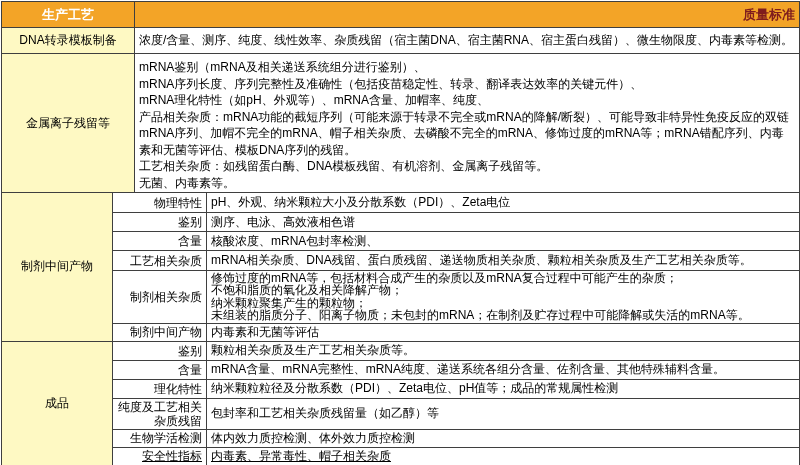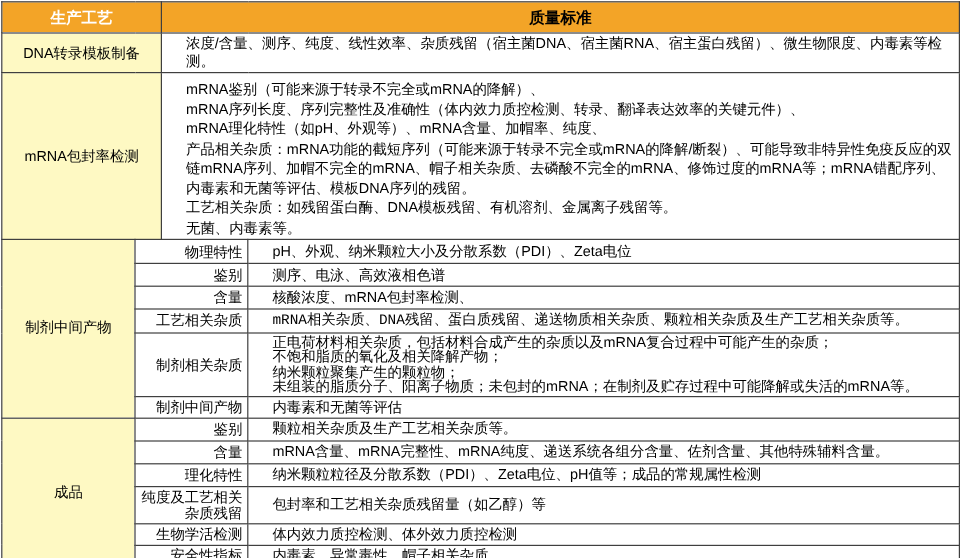--- a/index.html
+++ b/index.html
@@ -40,54 +40,54 @@
   }
   td.sublabel {
     text-align: right;
     vertical-align: middle;
     line-height: 14px;
   }
   td.content {
     text-align: left;
     vertical-align: middle;
   }
-  td.content div { line-height: 15px; margin-left: 16px; }
+  td.content div { line-height: 15px; }
   td.content.tall { vertical-align: top; padding-top: 5px; }
   td.content.tall div { line-height: 16.5px; }
   td.content.tight div { line-height: 12.4px; }
 </style>
 </head>
 <body>
 
 <div class="wrap">
   <table class="qs">
     <colgroup>
       <col style="width:111px">
         <col style="width:22px">
         <col style="width:72px">
         <col style="width:593px">
     </colgroup>
     <thead>
       <tr>
         <th class="hdr" colspan="2" style="background: rgb(243, 164, 39); color: rgb(255, 255, 255);">生产工艺</th>
-        <th class="hdr" colspan="2" style="background: rgb(243, 164, 39); color: #000000;">质量标准</th>
+        <th class="hdr" colspan="2" style="background: rgb(243, 164, 39); color: #7f1d1d; text-align: right;">质量标准</th>
       </tr>
     </thead>
     <tbody id="tbody">
         <tr style="height: 26px;">
           <td class="label" colspan="2">DNA转录模板制备</td>
           <td class="content" colspan="2">
             <div>浓度/含量、测序、纯度、线性效率、杂质残留（宿主菌DNA、宿主菌RNA、宿主蛋白残留）、微生物限度、内毒素等检测。</div>
           </td>
         </tr>
         <tr style="height: 131px;">
-          <td class="label" colspan="2">mRNA包封率检测</td>
+          <td class="label" colspan="2">金属离子残留等</td>
           <td class="content tall" colspan="2">
-            <div>mRNA鉴别（可能来源于转录不完全或mRNA的降解）、</div>
-            <div>mRNA序列长度、序列完整性及准确性（体内效力质控检测、转录、翻译表达效率的关键元件）、</div>
+            <div>mRNA鉴别（mRNA及相关递送系统组分进行鉴别）、</div>
+            <div>mRNA序列长度、序列完整性及准确性（包括疫苗稳定性、转录、翻译表达效率的关键元件）、</div>
             <div>mRNA理化特性（如pH、外观等）、mRNA含量、加帽率、纯度、</div>
             <div>产品相关杂质：mRNA功能的截短序列（可能来源于转录不完全或mRNA的降解/断裂）、可能导致非特异性免疫反应的双链mRNA序列、加帽不完全的mRNA、帽子相关杂质、去磷酸不完全的mRNA、修饰过度的mRNA等；mRNA错配序列、内毒素和无菌等评估、模板DNA序列的残留。</div>
             <div>工艺相关杂质：如残留蛋白酶、DNA模板残留、有机溶剂、金属离子残留等。</div>
             <div>无菌、内毒素等。</div>
           </td>
         </tr>
         <tr style="height: 20px;">
           <td class="label" rowspan="6">制剂中间产物</td>
           <td class="sublabel" colspan="2">物理特性</td>
           <td class="content">
@@ -99,30 +99,30 @@
           <td class="content">
             <div>测序、电泳、高效液相色谱</div>
           </td>
         </tr>
         <tr style="height: 19px;">
           <td class="sublabel" colspan="2">含量</td>
           <td class="content">
             <div>核酸浓度、mRNA包封率检测、</div>
           </td>
         </tr>
-        <tr style="height: 20px; font-family: Liberation Mono, monospace;">
+        <tr style="height: 20px;">
           <td class="sublabel" colspan="2">工艺相关杂质</td>
           <td class="content">
             <div>mRNA相关杂质、DNA残留、蛋白质残留、递送物质相关杂质、颗粒相关杂质及生产工艺相关杂质等。</div>
           </td>
         </tr>
         <tr style="height: 48px;">
           <td class="sublabel" colspan="2">制剂相关杂质</td>
           <td class="content tight">
-            <div>正电荷材料相关杂质，包括材料合成产生的杂质以及mRNA复合过程中可能产生的杂质；</div>
+            <div>修饰过度的mRNA等，包括材料合成产生的杂质以及mRNA复合过程中可能产生的杂质；</div>
             <div>不饱和脂质的氧化及相关降解产物；</div>
             <div>纳米颗粒聚集产生的颗粒物；</div>
             <div>未组装的脂质分子、阳离子物质；未包封的mRNA；在制剂及贮存过程中可能降解或失活的mRNA等。</div>
           </td>
         </tr>
         <tr style="height: 17px;">
           <td class="sublabel" colspan="2">制剂中间产物</td>
           <td class="content">
             <div>内毒素和无菌等评估</div>
           </td>

